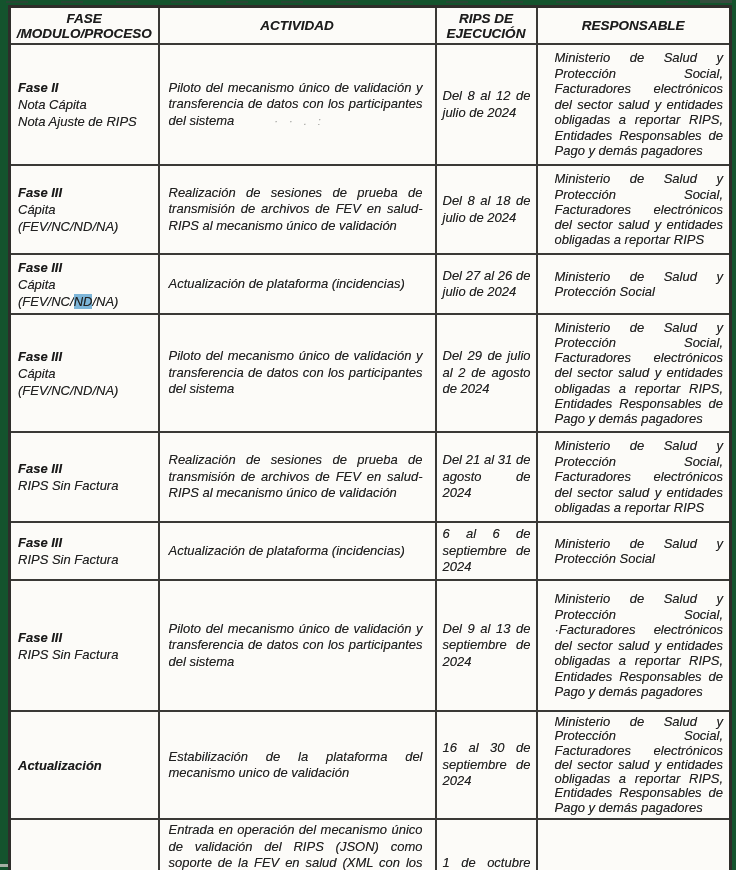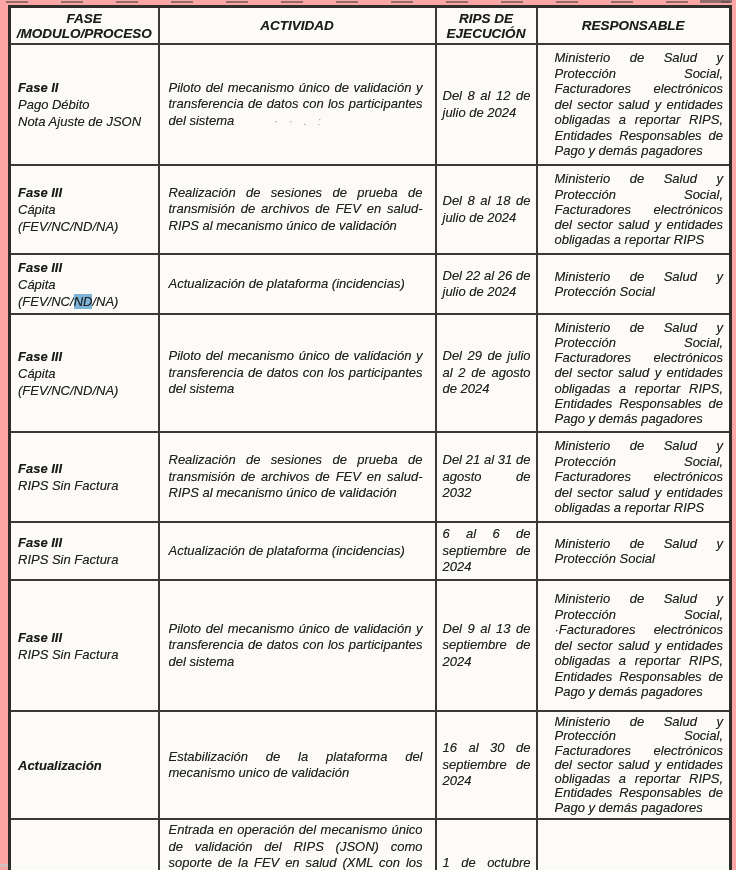--- a/index.html
+++ b/index.html
@@ -3,21 +3,21 @@
 <meta charset="utf-8">
 <style>
   html,body{margin:0;padding:0;}
   body{
     width:736px;height:870px;overflow:hidden;
     background:#fbfaf7;
     font-family:"Liberation Sans",sans-serif;
     font-style:italic;
     color:#212121;
   }
-  .page{position:relative;width:736px;height:870px;background:#fca5a5;text-decoration:underline;}
+  .page{position:relative;width:736px;height:870px;background:#14532d;text-decoration:underline;}
   
   .artifact-top{
     position:absolute;left:6px;top:1px;width:724px;height:2px;opacity:.55;
     background:repeating-linear-gradient(90deg,#3a3a3a 0 22px,transparent 22px 55px);
   }
   .artifact-bottom{
     position:absolute;left:0;top:864px;width:74px;height:3px;background:#c9c7c2;opacity:.8;
   }
   .artifact-corner{
     position:absolute;left:700px;top:0;width:32px;height:3px;background:#4a4a48;opacity:.6;
@@ -92,22 +92,22 @@
         </th>
         <th class="c4">
           <div>RESPONSABLE</div>
         </th>
       </tr>
     </thead>
     <tbody>
         <tr>
           <td class="c1">
             <div class="pline b"><span>Fase II</span></div>
-            <div class="pline"><span>Pago Débito</span></div>
-            <div class="pline"><span>Nota Ajuste de JSON</span></div>
+            <div class="pline"><span>Nota Cápita</span></div>
+            <div class="pline"><span>Nota Ajuste de RIPS</span></div>
           </td>
           <td class="c2">
             <div class="inner"><span>Piloto del mecanismo único de validación y transferencia de datos con los participantes del sistema</span><span class="artifact">· ·  . :</span></div>
           </td>
           <td class="c3">
             <div class="inner">Del 8 al 12 de julio de 2024</div>
           </td>
           <td class="c4">
             <div class="inner">Ministerio de Salud y Protección Social, Facturadores electrónicos del sector salud y entidades obligadas a reportar RIPS, Entidades Responsables de Pago y demás pagadores</div>
           </td>
@@ -131,21 +131,21 @@
         <tr>
           <td class="c1">
             <div class="pline b"><span>Fase III</span></div>
             <div class="pline"><span>Cápita</span></div>
             <div class="pline"><span>(FEV/NC/</span><span class="hl">ND</span><span>/NA)</span></div>
           </td>
           <td class="c2">
             <div class="inner"><span>Actualización de plataforma (incidencias)</span></div>
           </td>
           <td class="c3">
-            <div class="inner">Del 22 al 26 de julio de 2024</div>
+            <div class="inner">Del 27 al 26 de julio de 2024</div>
           </td>
           <td class="c4">
             <div class="inner">Ministerio de Salud y Protección Social</div>
           </td>
         </tr>
         <tr>
           <td class="c1">
             <div class="pline b"><span>Fase III</span></div>
             <div class="pline"><span>Cápita</span></div>
             <div class="pline"><span>(FEV/NC/ND/NA)</span></div>
@@ -162,21 +162,21 @@
         </tr>
         <tr>
           <td class="c1">
             <div class="pline b"><span>Fase III</span></div>
             <div class="pline"><span>RIPS Sin Factura</span></div>
           </td>
           <td class="c2">
             <div class="inner"><span>Realización de sesiones de prueba de transmisión de archivos de FEV en salud-RIPS al mecanismo único de validación</span></div>
           </td>
           <td class="c3">
-            <div class="inner">Del 21 al 31 de agosto de 2032</div>
+            <div class="inner">Del 21 al 31 de agosto de 2024</div>
           </td>
           <td class="c4">
             <div class="inner">Ministerio de Salud y Protección Social, Facturadores electrónicos del sector salud y entidades obligadas a reportar RIPS</div>
           </td>
         </tr>
         <tr>
           <td class="c1">
             <div class="pline b"><span>Fase III</span></div>
             <div class="pline"><span>RIPS Sin Factura</span></div>
           </td>

